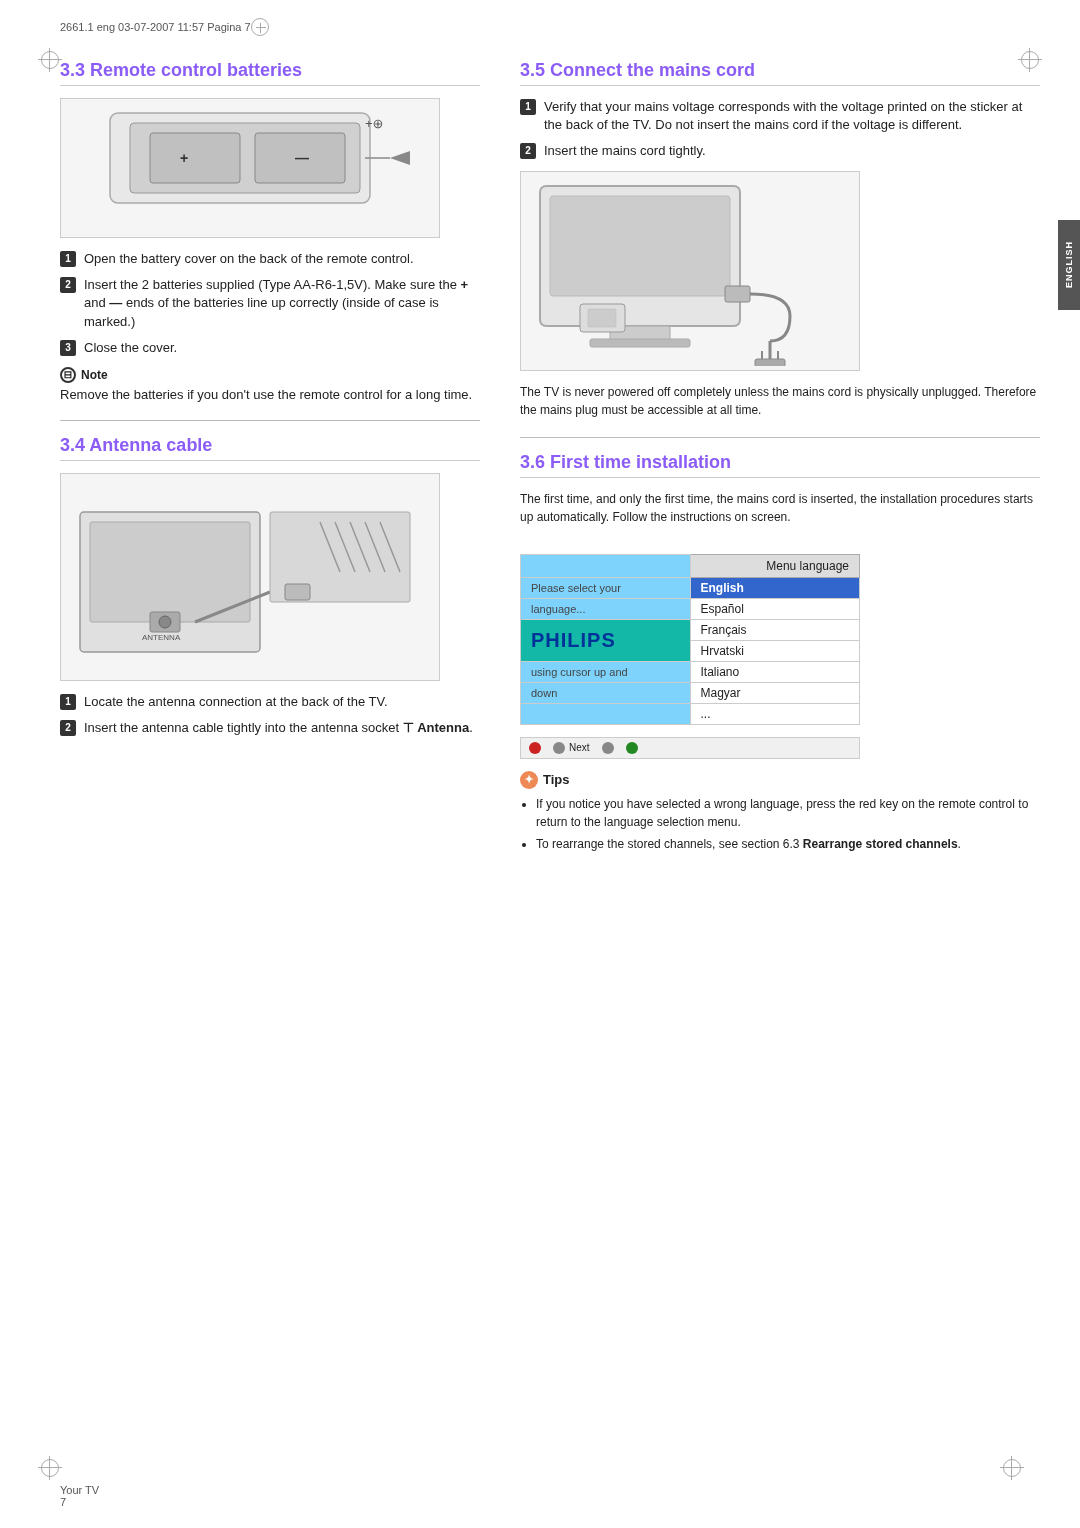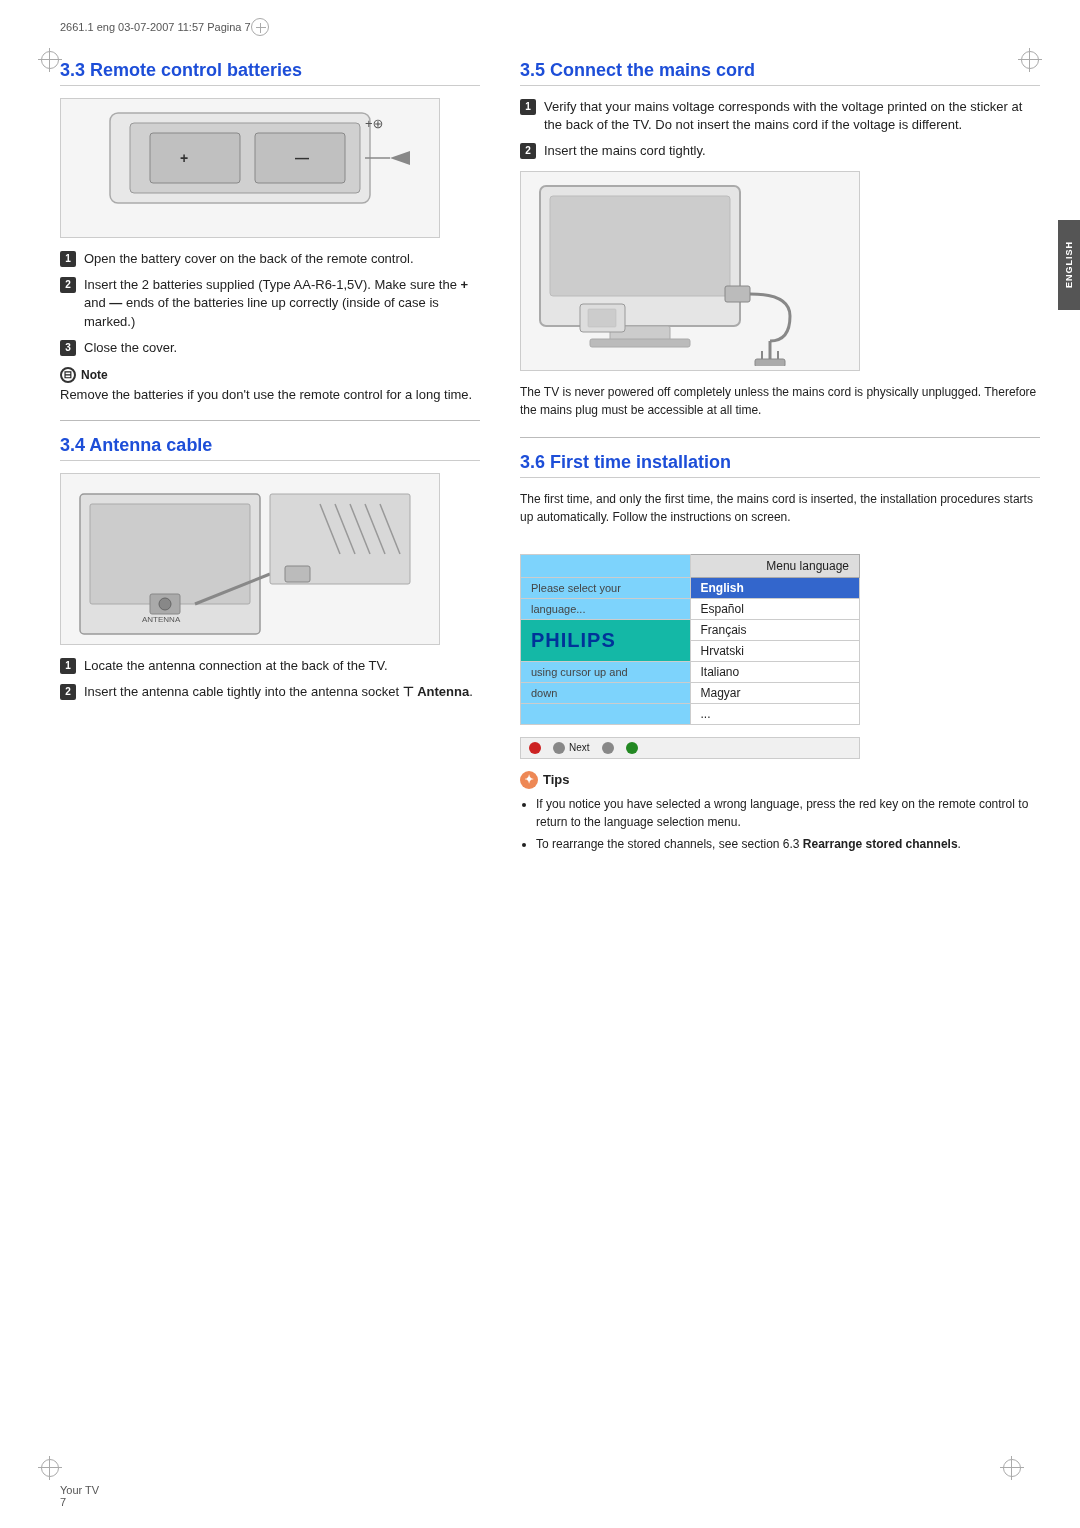--- a/index.html
+++ b/index.html
@@ -89,21 +89,21 @@
       flex-shrink: 0;
     }
     .col-right {
       flex: 1;
     }
 
     
     .section-title {
       font-size: 18px;
       font-weight: bold;
-      color: #1d4ed8;
+      color: #8b5cf6;
       margin-bottom: 12px;
       padding-bottom: 4px;
       border-bottom: 1px solid #ccc;
     }
 
     
     .instruction-list {
       list-style: none;
       margin: 10px 0;
     }
@@ -204,21 +204,21 @@
 
     
     .battery-img {
       width: 380px;
       height: 140px;
     }
 
     
     .antenna-img {
       width: 380px;
-      height: 172px;
+      height: 208px;
     }
 
     
     .tv-img {
       width: 340px;
       height: 200px;
     }
 
     
     .menu-table {

